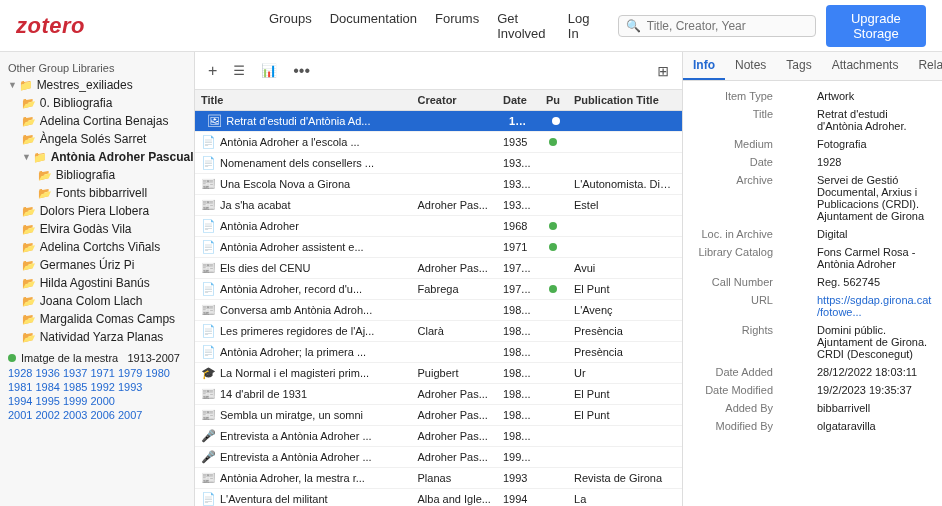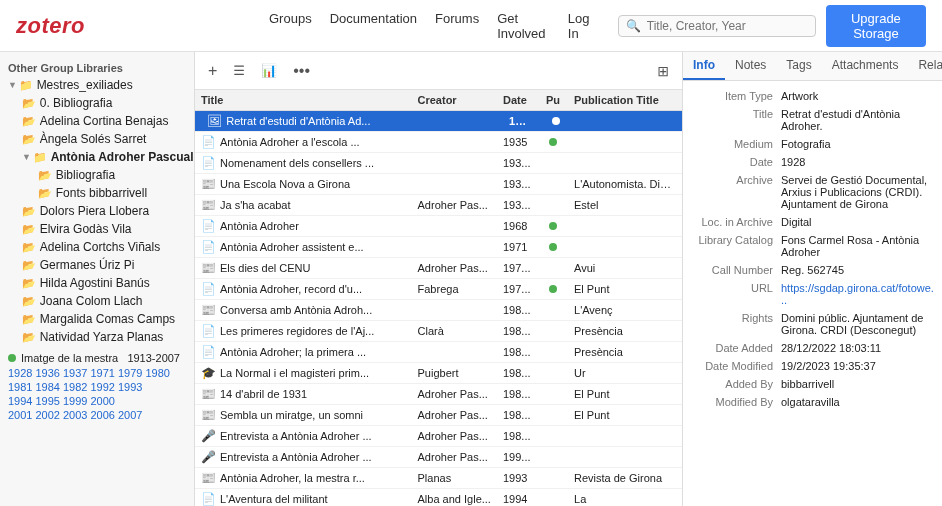--- a/index.html
+++ b/index.html
@@ -26,21 +26,21 @@
 
     
     #main-layout { display: flex; height: calc(506px - 52px); }
 
     
     #sidebar {
       width: 195px; min-width: 195px; background: #f7f7f7; border-right: 1px solid #ddd;
       overflow-y: auto; padding: 6px 0;
     }
     .sidebar-section-header {
-      font-size: 11px; color: #555; padding: 4px 8px 2px 8px; font-weight: 700;
+      font-size: 11px; color: #555; padding: 4px 8px 2px 8px; font-weight: 400;
     }
     .sidebar-item {
       display: flex; align-items: center; padding: 2px 8px; cursor: pointer;
       white-space: nowrap; overflow: hidden; text-overflow: ellipsis;
       user-select: none;
     }
     .folder-icon { margin-right: 4px; font-size: 11px; }
     .triangle { font-size: 9px; margin-right: 2px; color: #888; }
     .dot-green { width: 8px; height: 8px; border-radius: 50%; background: #4CAF50; display: inline-block; margin-right: 5px; flex-shrink: 0; }
     .year-row { display: flex; flex-wrap: wrap; padding: 1px 8px; gap: 3px; }
@@ -82,21 +82,21 @@
     .pub-dot { width: 8px; height: 8px; border-radius: 50%; background: #4CAF50; display: inline-block; }
 
     
     #right-panel { width: 260px; min-width: 260px; border-left: 1px solid #ddd; display: flex; flex-direction: column; overflow: hidden; }
     #right-tabs { display: flex; border-bottom: 1px solid #ddd; background: #f9f9f9; }
     .right-tab {
       padding: 6px 10px; font-size: 12px; cursor: pointer; color: #555; border-bottom: 2px solid transparent;
     }
     .right-tab.active { color: #2369d1; border-bottom: 2px solid #2369d1; font-weight: 600; }
     #right-content { flex: 1; overflow-y: auto; padding: 6px 0; }
-    .info-row { display: flex; padding: 3px 8px; }
+    .info-row { display: flex; padding: 3px 8px; gap: 36px; }
     .info-label { color: #777; font-size: 11px; min-width: 90px; text-align: right; padding-right: 8px; flex-shrink: 0; }
     .info-value { font-size: 11px; color: #222; flex: 1; word-break: break-word; }
     .info-value.link { color: #2369d1; }
   </style>
 </head>
 <body>
 
 <div id="topnav">
   <span id="logo">zotero</span>
   <div id="nav-links">
@@ -206,21 +206,21 @@
       <span class="year-link">1928</span>
       <span class="year-link">1936</span>
       <span class="year-link">1937</span>
       <span class="year-link">1971</span>
       <span class="year-link">1979</span>
       <span class="year-link">1980</span>
     </div>
     <div class="year-row">
       <span class="year-link">1981</span>
       <span class="year-link">1984</span>
-      <span class="year-link">1982</span>
+      <span class="year-link">1985</span>
       <span class="year-link">1992</span>
       <span class="year-link">1993</span>
     </div>
     <div class="year-row">
       <span class="year-link">1994</span>
       <span class="year-link">1995</span>
       <span class="year-link">1999</span>
       <span class="year-link">2000</span>
     </div>
     <div class="year-row">

